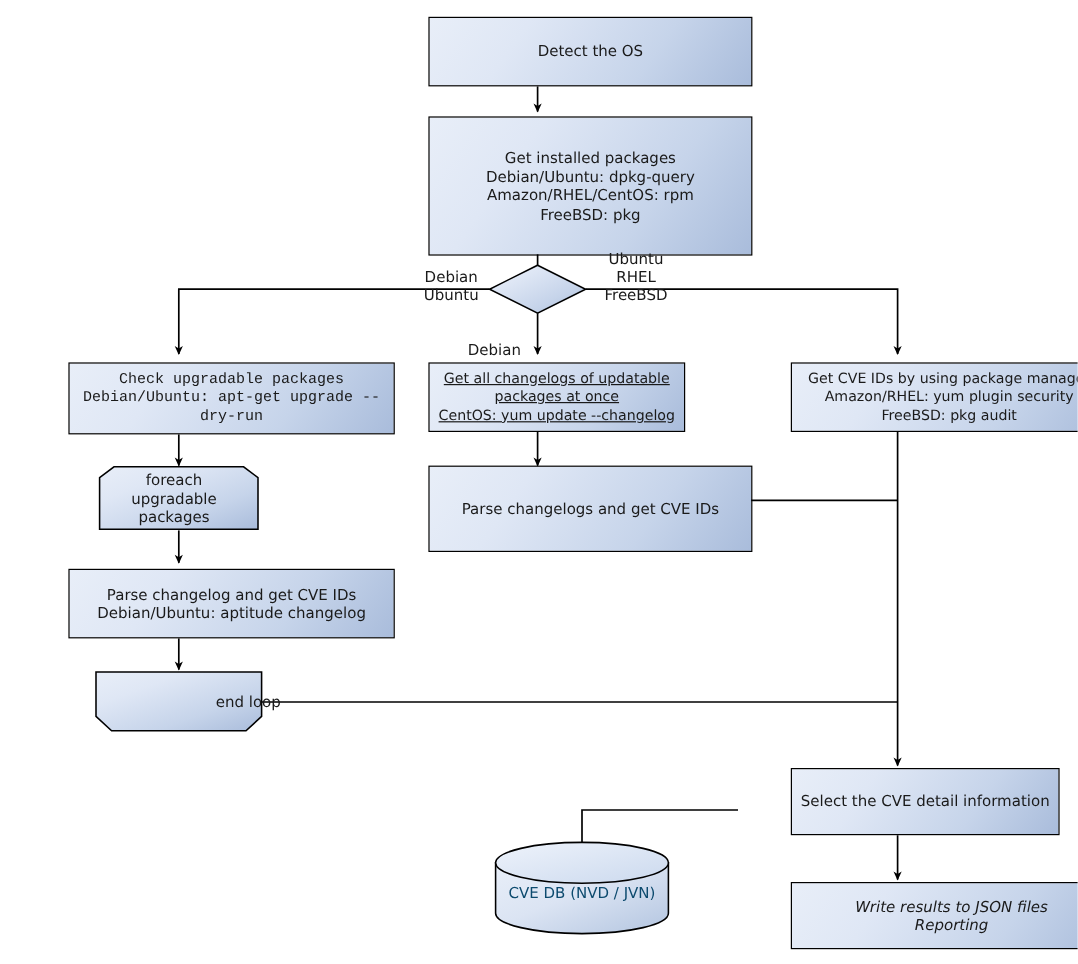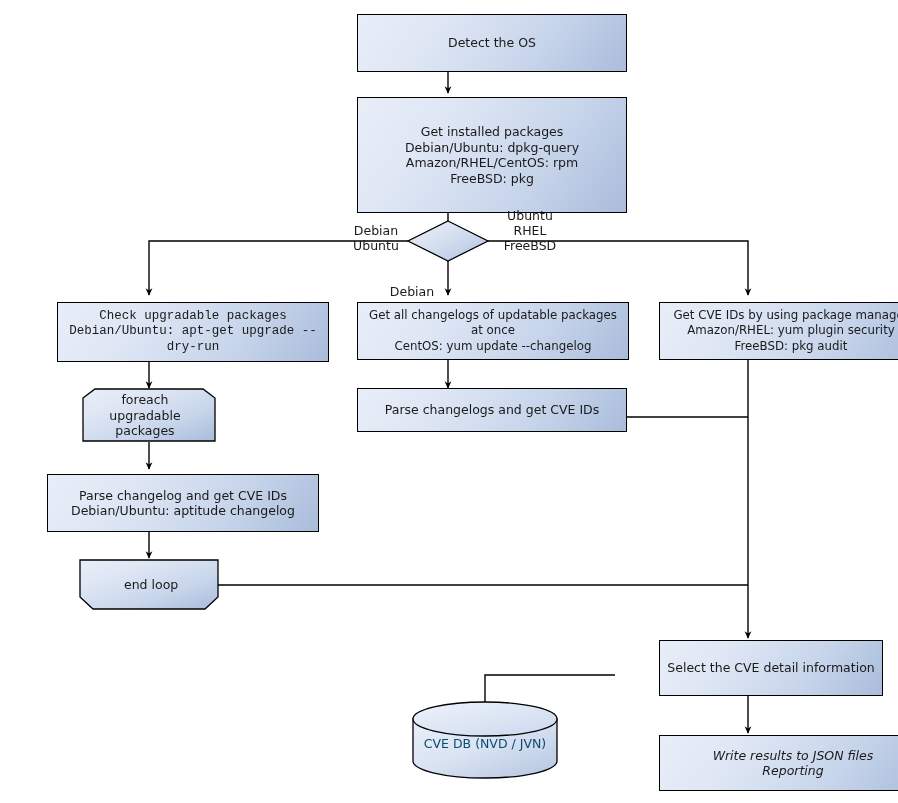--- a/index.html
+++ b/index.html
@@ -173,50 +173,50 @@
 </div>
 
 <div class="decision" style="position:absolute; left:408px; top:221px; width:80px; height:40px;">
 </div>
 
 <div class="node" style="left:13px; top:302px; width:272px; height:60px;font-family:Liberation Mono, monospace;">
   <span class="node-text">Check upgradable packages
 Debian/Ubuntu: apt-get upgrade --dry-run</span>
 </div>
 
-<div class="node" style="left:313px; top:302px; width:272px; height:58px; font-size:11.8px;">
+<div class="node" style="left:313px; top:302px; width:214px; height:58px; font-size:11.8px;text-decoration:underline;">
   <span class="node-text">Get all changelogs of updatable packages at once
 CentOS: yum update --changelog</span>
 </div>
 
 <div class="node" style="left:615px; top:302px; width:264px; height:58px; font-size:11.8px;">
   <span class="node-text">Get CVE IDs by using package manager
 Amazon/RHEL: yum plugin security
 FreeBSD: pkg audit</span>
 </div>
 
 <div class="loop-start" style="position:absolute; left:83px; top:389px; width:124px; height:53px;
             display:flex; align-items:center; justify-content:center;
             font-size:12.5px; line-height:15.5px; color:#1a1a1a; text-align:center;">
   <span class="node-text">foreach
 upgradable  packages</span>
 </div>
 
-<div class="node" style="left:313px; top:388px; width:270px; height:44px;text-align:right;">
+<div class="node" style="left:313px; top:388px; width:270px; height:72px;text-align:right;">
   <span class="node-text">Parse changelogs and get CVE IDs</span>
 </div>
 
-<div class="node" style="left:3px; top:474px; width:272px; height:58px;">
+<div class="node" style="left:13px; top:474px; width:272px; height:58px;">
   <span class="node-text">Parse changelog and get  CVE IDs
 Debian/Ubuntu: aptitude changelog</span>
 </div>
 
 <div class="loop-end" style="position:absolute; left:80px; top:560px; width:154px; height:49px;
-            display:flex; align-items:center; justify-content:flex-start;
-            font-size:12.5px; line-height:15.5px; color:#1a1a1a; text-align:center;padding-left:44px;">
+            display:flex; align-items:center; justify-content:flex-end;
+            font-size:12.5px; line-height:15.5px; color:#1a1a1a; text-align:center;">
   <span class="node-text">end loop</span>
 </div>
 
 <div class="node" style="left:615px; top:640px; width:224px; height:56px;">
   <span class="node-text">Select the CVE detail information</span>
 </div>
 
 <div class="db" style="left:413px; top:702px; width:144px; height:76px;">
   <span class="node-text">CVE DB (NVD / JVN)</span>
 </div>

